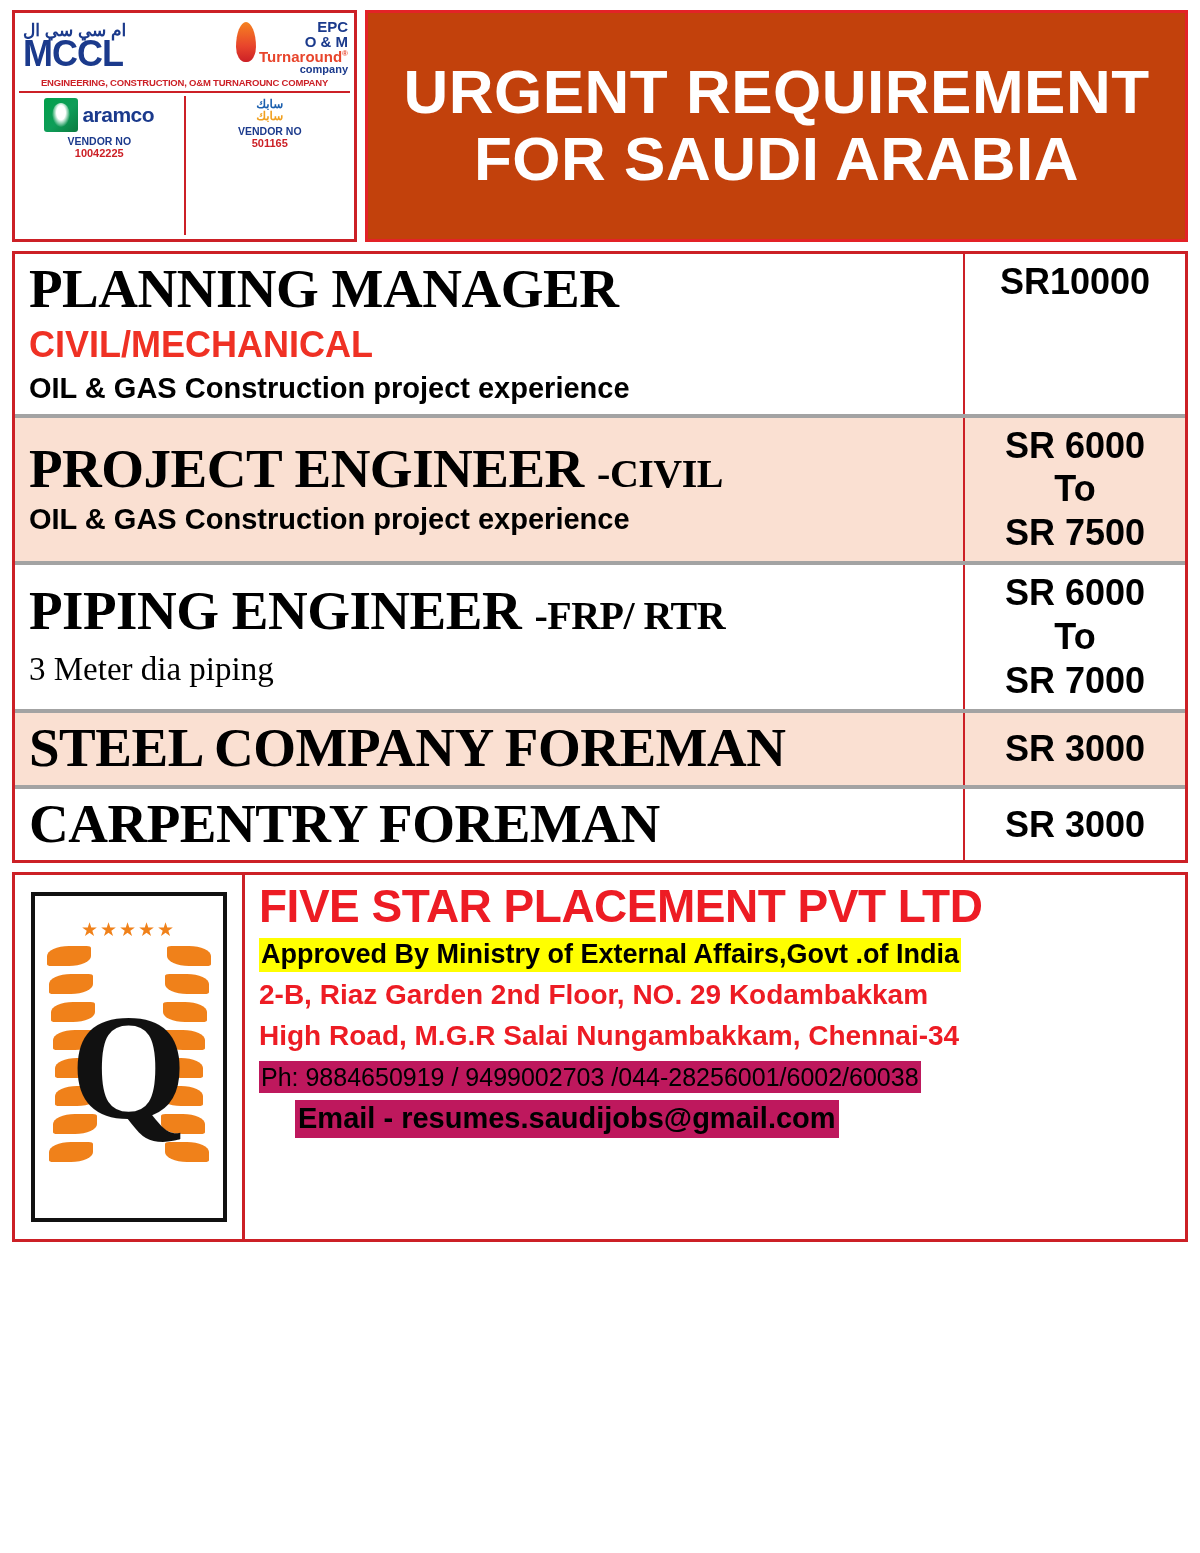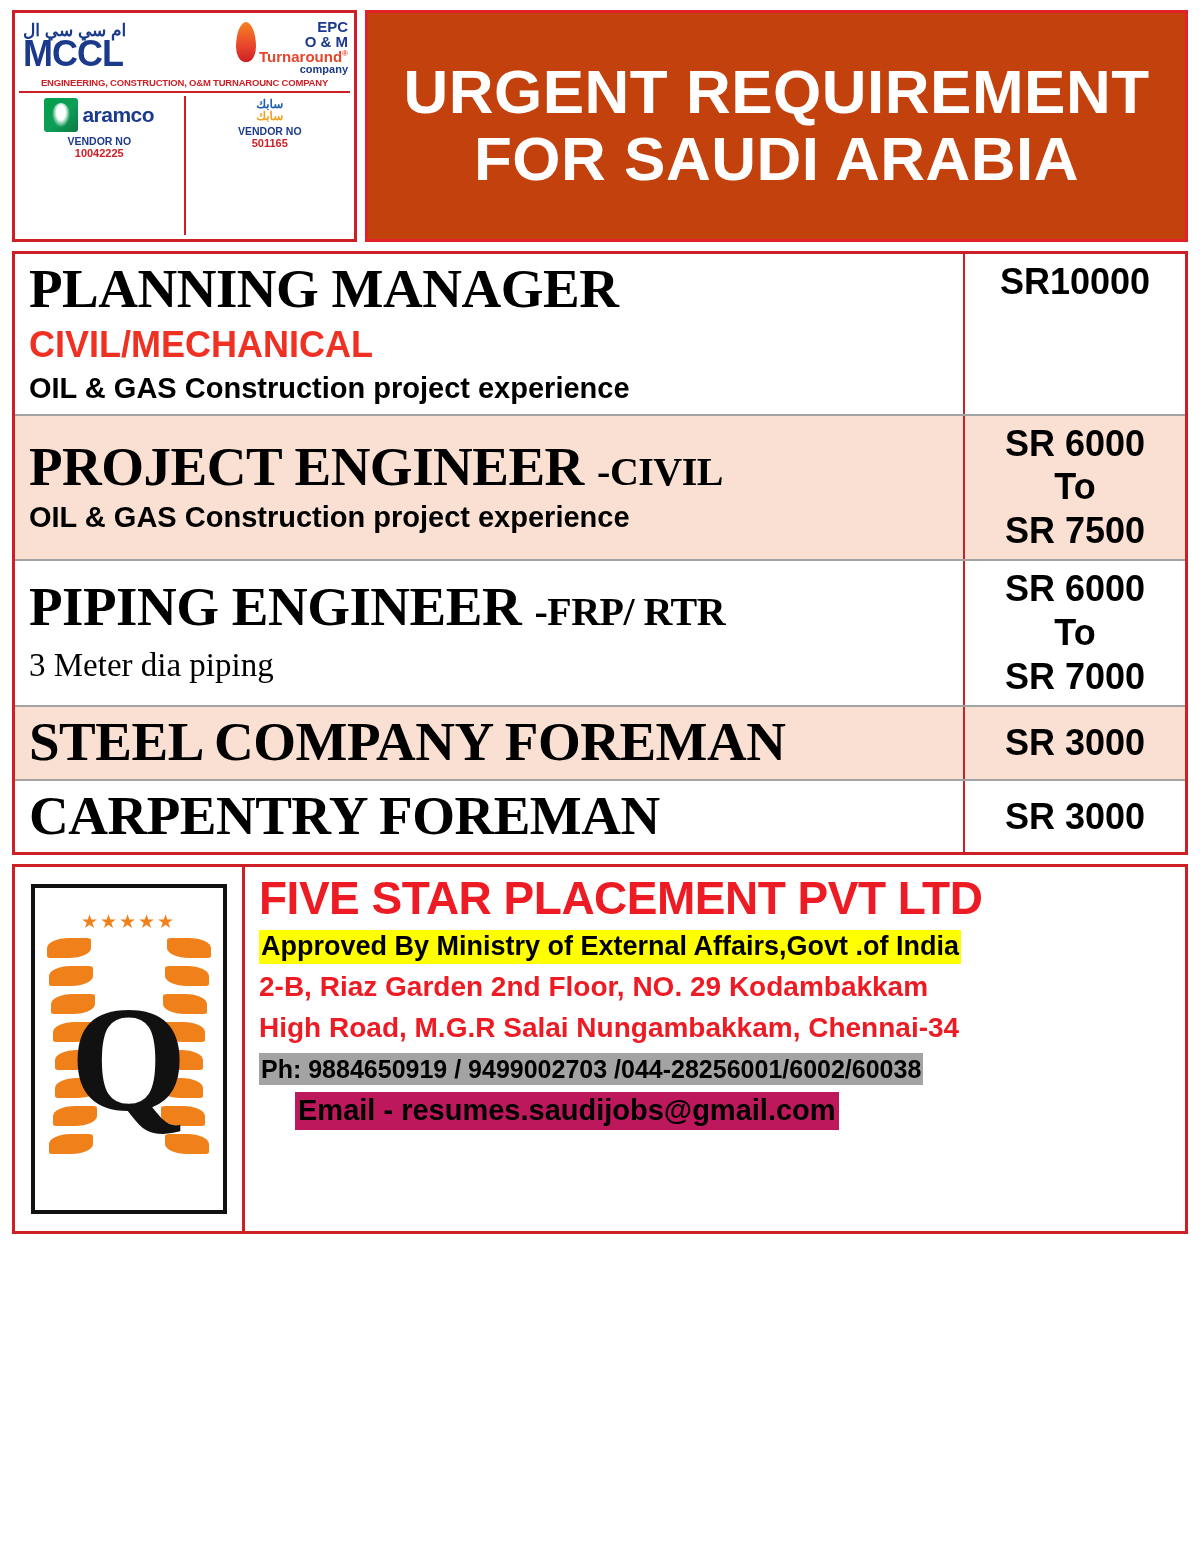--- a/index.html
+++ b/index.html
@@ -211,21 +211,21 @@
   }
 
   
   .table-wrap {
     margin-top: 9px;
     border: 3px solid #cc2026;
     box-sizing: border-box;
   }
   .row {
     display: flex;
-    border-bottom: 2px solid #a3a3a3;
+    border-bottom: 4px solid #a3a3a3;
     box-sizing: border-box;
   }
   .row:last-child {
     border-bottom: none;
   }
   .row.shade {
     background: #fae0d2;
   }
   .cell-left {
     flex: 1;
@@ -384,24 +384,24 @@
   }
   .addr {
     font-size: 28px;
     font-weight: bold;
     color: #ed1c24;
     line-height: 1.3;
     margin-top: 5px;
     white-space: nowrap;
   }
   .phone {
-    background: #a3a3a3;
+    background: #be185d;
     color: #000000;
     font-size: 25px;
-    font-weight: bold;
+    font-weight: normal;
     line-height: 1.3;
     display: inline-block;
     margin-top: 6px;
     padding: 0 2px;
     white-space: nowrap;
   }
   .email-line {
     margin-top: 7px;
     padding-left: 36px;
   }

